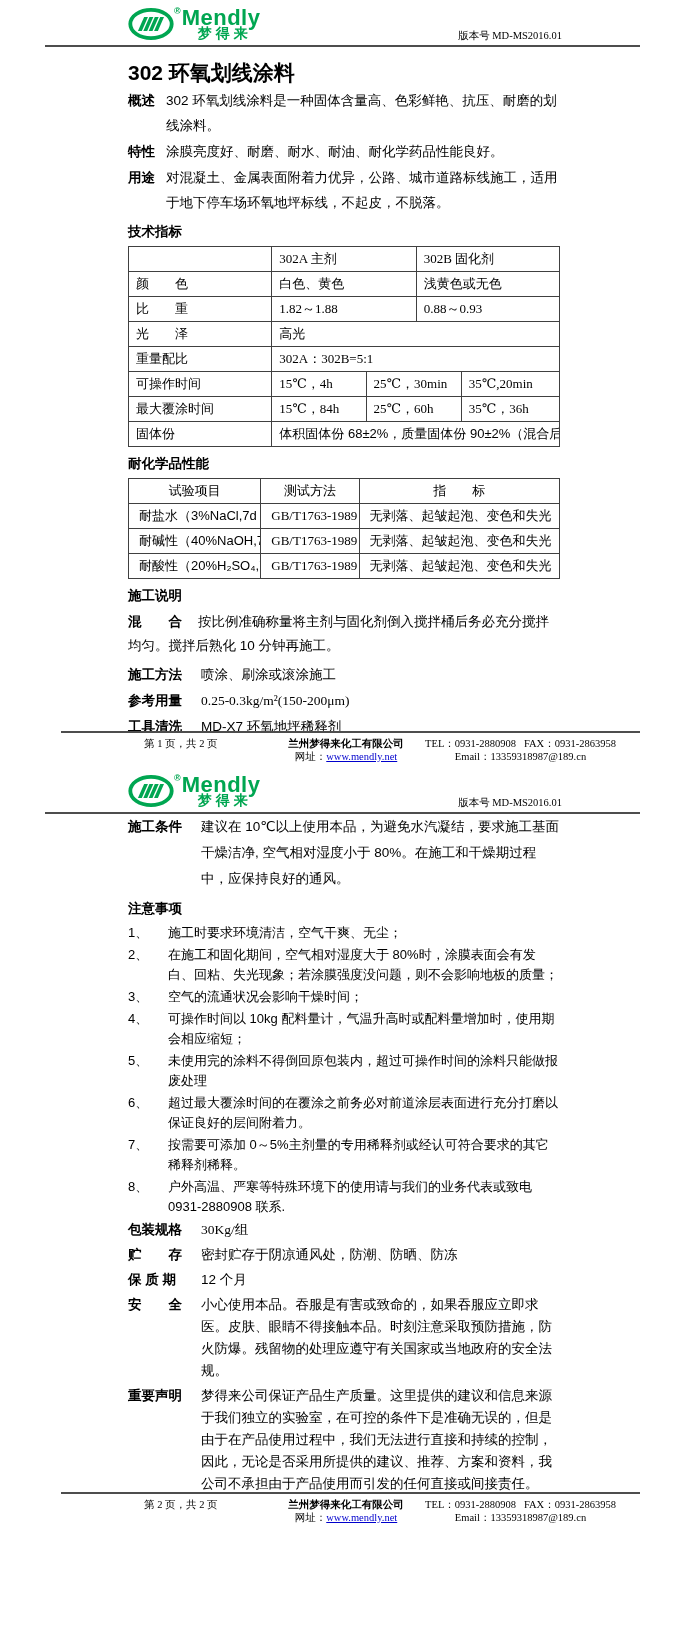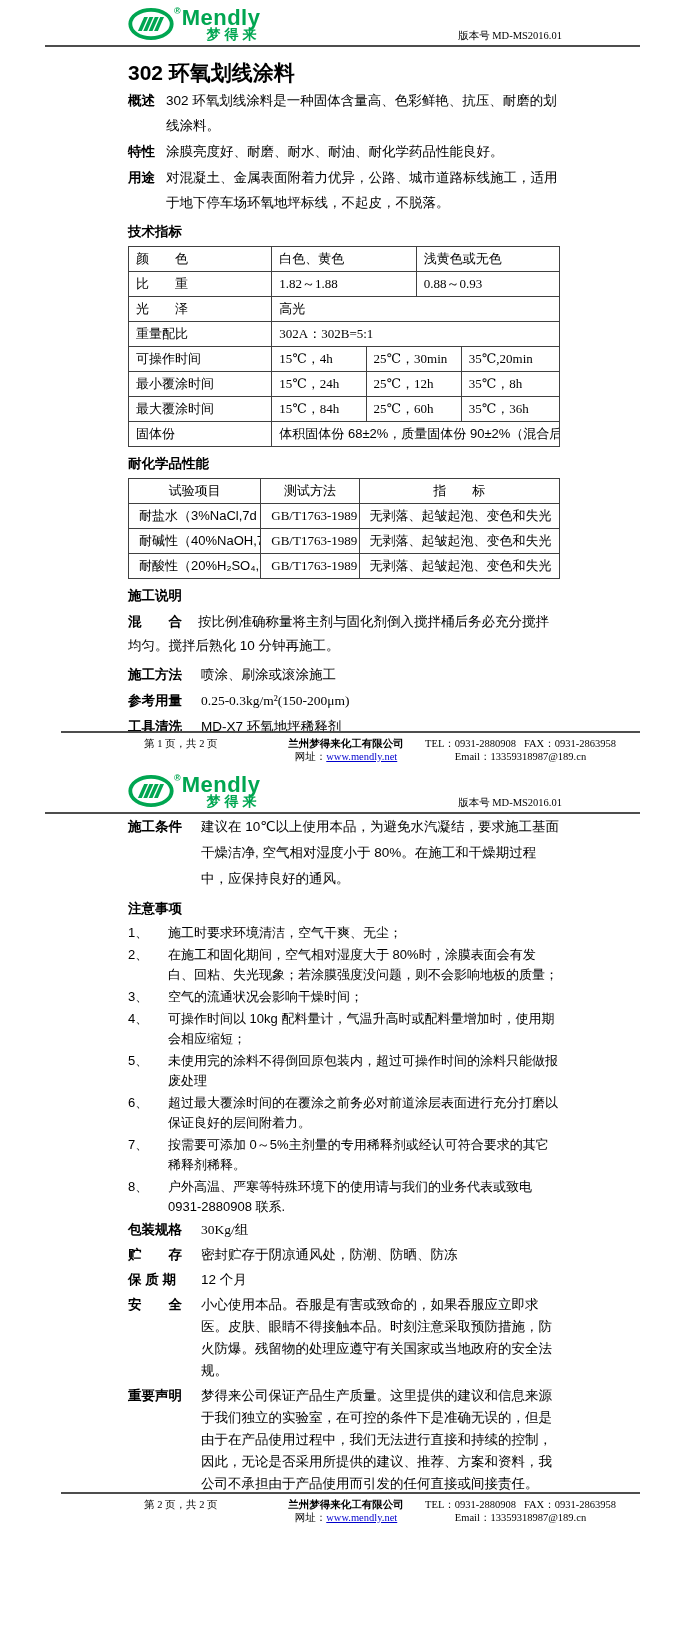--- a/index.html
+++ b/index.html
@@ -12,21 +12,21 @@
   .page1 { height:767px; }
   .page2 { height:871px; }
 
   
   .page-header { display:flex; justify-content:space-between; align-items:flex-end; padding:4px 125px 3px 128px; height:38px; }
   .logo { display:flex; align-items:flex-start; }
   .emblem { width:46px; height:34px; }
   .reg { color:#00A651; font-size:9px; font-weight:bold; line-height:9px; padding:0 1px 0 0; }
   .logo-words { padding-top:1px; }
   .logo-en { font-weight:bold; color:#00A651; font-size:22px; line-height:19px; letter-spacing:0.5px; font-family:"Liberation Sans",sans-serif; }
-  .logo-cn { font-weight:bold; color:#00A651; font-size:14px; line-height:15px; letter-spacing:4px; padding-left:16px; font-family:Liberation Serif, serif;text-align:right; }
+  .logo-cn { font-weight:bold; color:#00A651; font-size:14px; line-height:15px; letter-spacing:4px; padding-left:16px; font-family:Liberation Mono, monospace; }
   .version { font-size:10.5px; line-height:12px; font-family:"Liberation Serif","DejaVu Serif",serif; }
 
   .rule { border:none; border-top:2px solid #4d4d4d; margin:0 47px 0 45px; }
 
   .content { padding:0 127px 0 128px; }
 
   .title { font-size:21px; font-weight:bold; margin:12px 0 2px; line-height:27px; }
 
   .lrow { display:flex; font-size:13.5px; line-height:25px; margin:0 0 1px; }
   .lab { font-weight:bold; flex:none; white-space:pre; }
@@ -110,20 +110,25 @@
       <table class="tech">
         <colgroup>
             <col style="width:143px">
             <col style="width:94px">
             <col style="width:50px">
             <col style="width:45px">
             <col style="width:98px">
           </colgroup>
         <tbody>
           <tr>
+            <td></td>
+            <td colspan="2" class="ser">302A 主剂</td>
+            <td colspan="2" class="ser">302B 固化剂</td>
+          </tr>
+          <tr>
             <td>颜　　色</td>
             <td colspan="2">白色、黄色</td>
             <td colspan="2">浅黄色或无色</td>
           </tr>
           <tr>
             <td>比　　重</td>
             <td colspan="2" class="ser">1.82～1.88</td>
             <td colspan="2" class="ser">0.88～0.93</td>
           </tr>
           <tr>
@@ -132,26 +137,20 @@
           </tr>
           <tr>
             <td>重量配比</td>
             <td colspan="4" class="center ser">302A：302B=5:1</td>
           </tr>
           <tr>
             <td>可操作时间</td>
             <td class="ser">15℃，4h</td>
             <td colspan="2" class="ser">25℃，30min</td>
             <td class="ser">35℃,20min</td>
-          </tr>
-          <tr>
-            <td>最小覆涂时间</td>
-            <td class="ser">15℃，24h</td>
-            <td colspan="2" class="ser">25℃，12h</td>
-            <td class="ser">35℃，8h</td>
           </tr>
           <tr>
             <td>最大覆涂时间</td>
             <td class="ser">15℃，84h</td>
             <td colspan="2" class="ser">25℃，60h</td>
             <td class="ser">35℃，36h</td>
           </tr>
           <tr>
             <td>固体份</td>
             <td colspan="4">体积固体份 68±2%，质量固体份 90±2%（混合后）</td>

